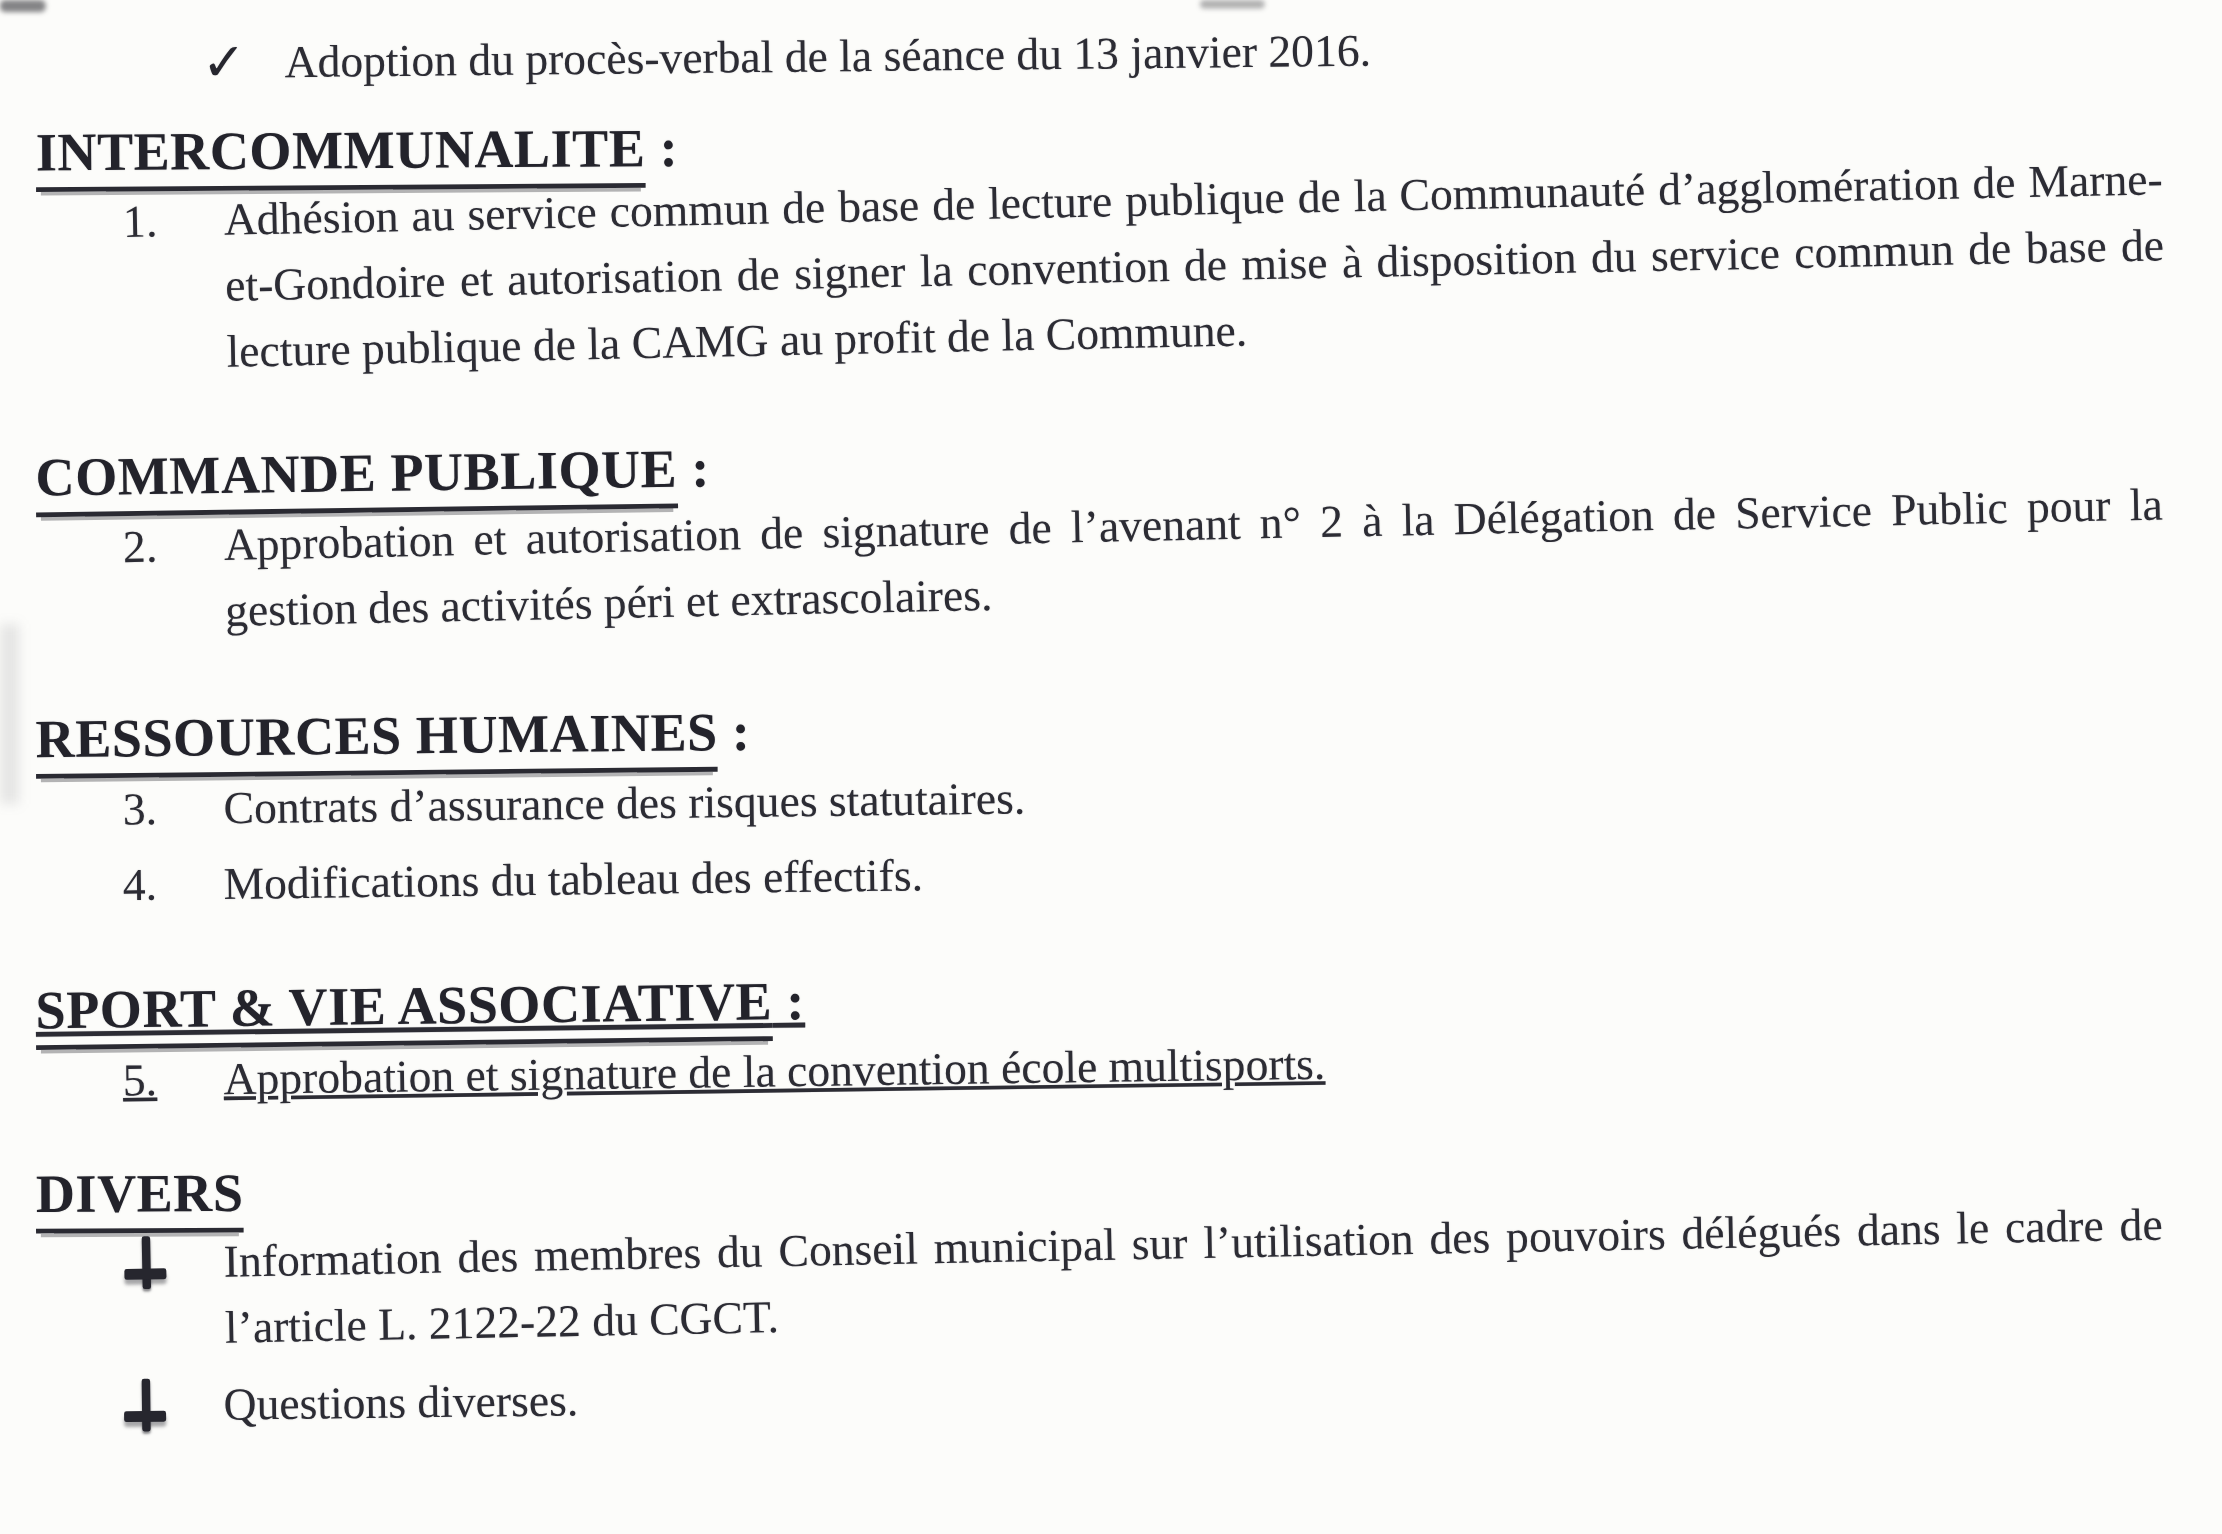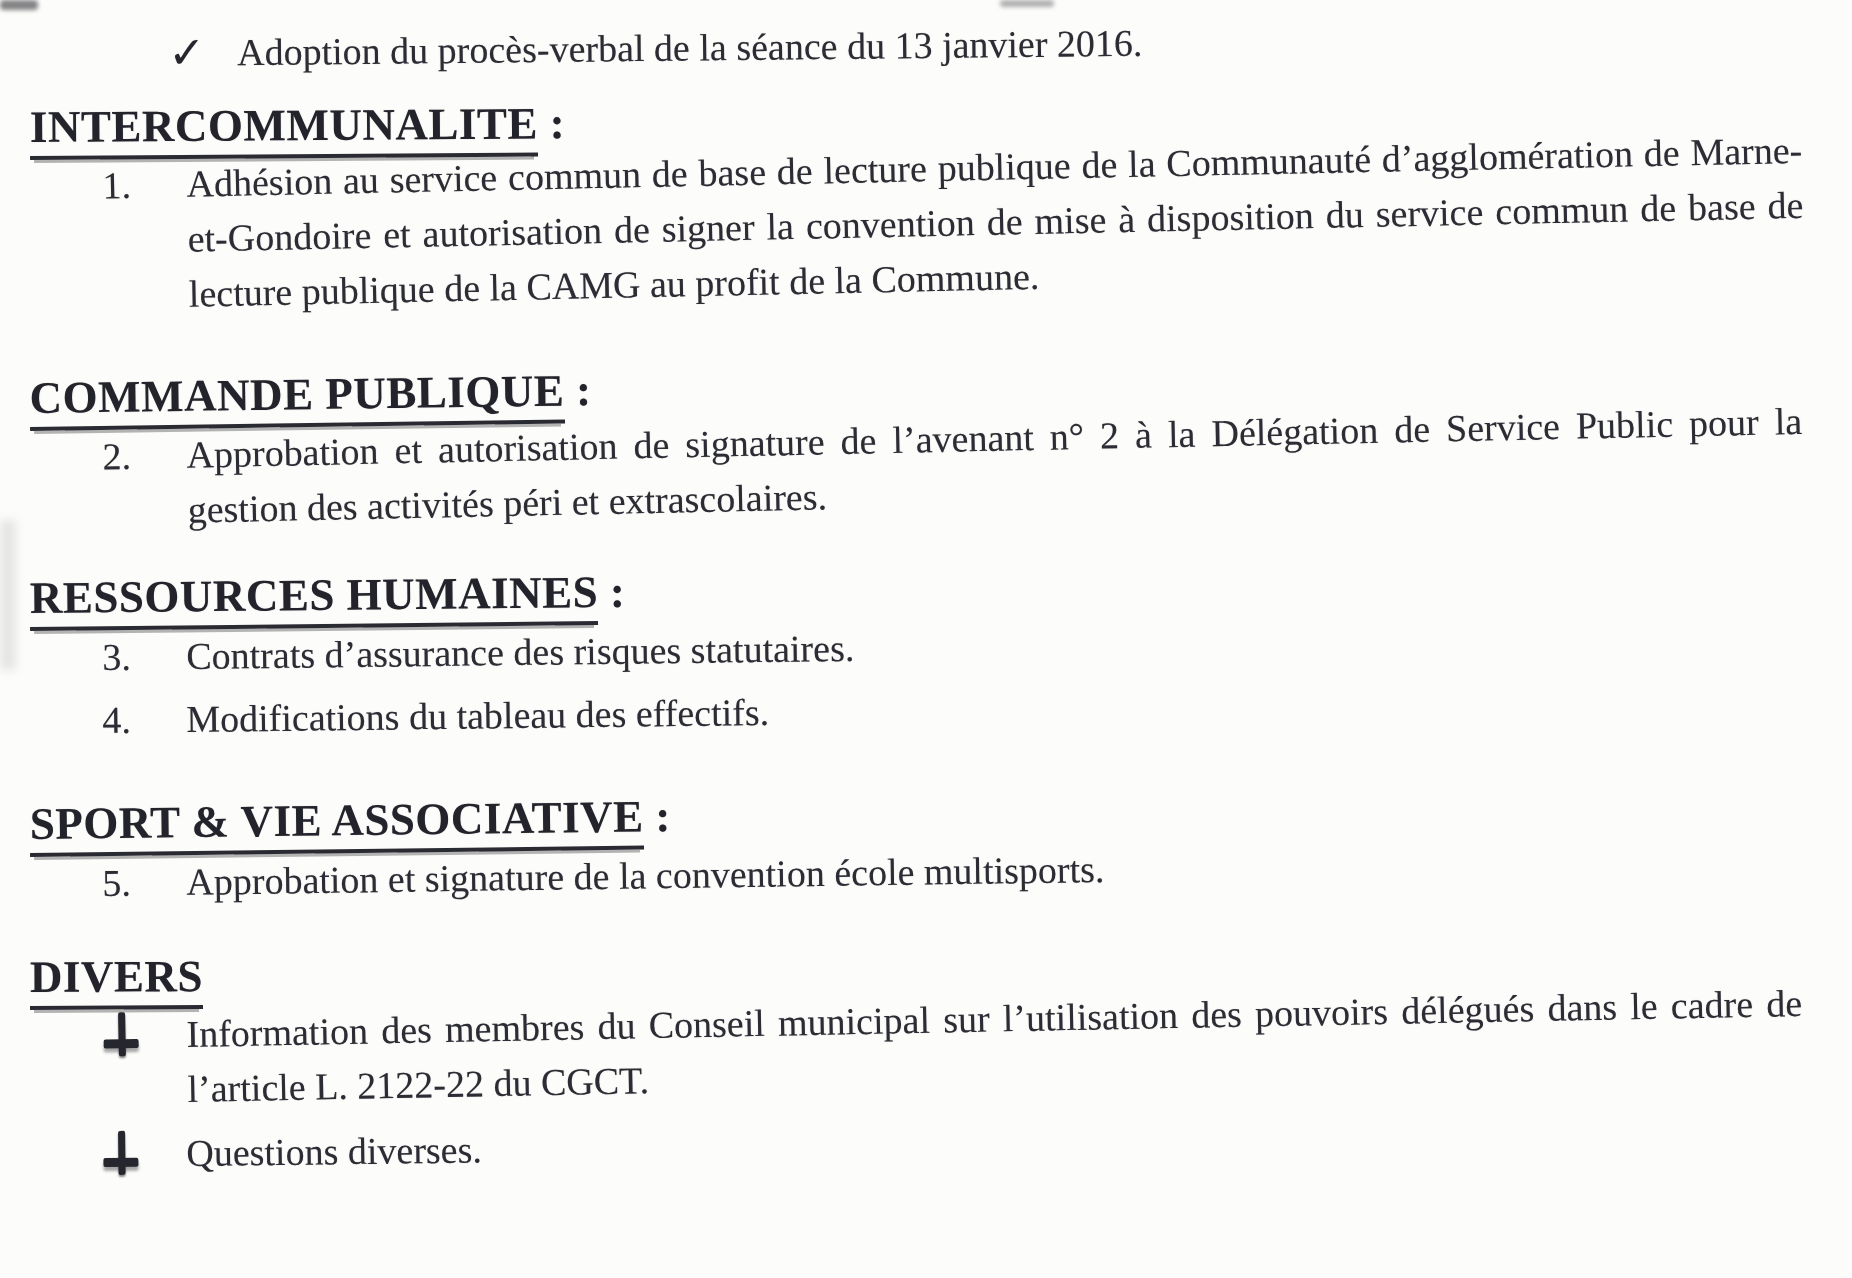--- a/index.html
+++ b/index.html
@@ -108,22 +108,22 @@
   .r04 { transform: rotate(-0.4deg); }
   .r06 { transform: rotate(-0.6deg); }
   .r07 { transform: rotate(-0.7deg); }
   .r08 { transform: rotate(-0.8deg); }
   .r11 { transform: rotate(-1.1deg); }
   .r12 { transform: rotate(-1.2deg); }
 
   
   .sec-intercommunalite { margin-top: 22px; }
   .sec-commande        { margin-top: 48px; }
-  .sec-ressources      { margin-top: 32px; }
-  .sec-sport           { margin-top: 50px; }
+  .sec-ressources      { margin-top: 50px; }
+  .sec-sport           { margin-top: 50px; text-decoration: underline; }
   .sec-divers          { margin-top: 40px; }
 
   
   .artifact { position: absolute; pointer-events: none; }
   .smudge-left { left: 0; top: 520px; width: 16px; height: 150px; background: rgba(90,90,96,0.14); filter: blur(5px); }
   .speck-topleft { left: 0; top: 0; width: 38px; height: 10px; background: rgba(32,32,38,0.55); filter: blur(2px); border-radius: 4px; }
   .speck-top2 { left: 1000px; top: 0; width: 54px; height: 7px; background: rgba(32,32,38,0.35); filter: blur(2px); border-radius: 4px; }
 </style>
 </head>
 <body>

